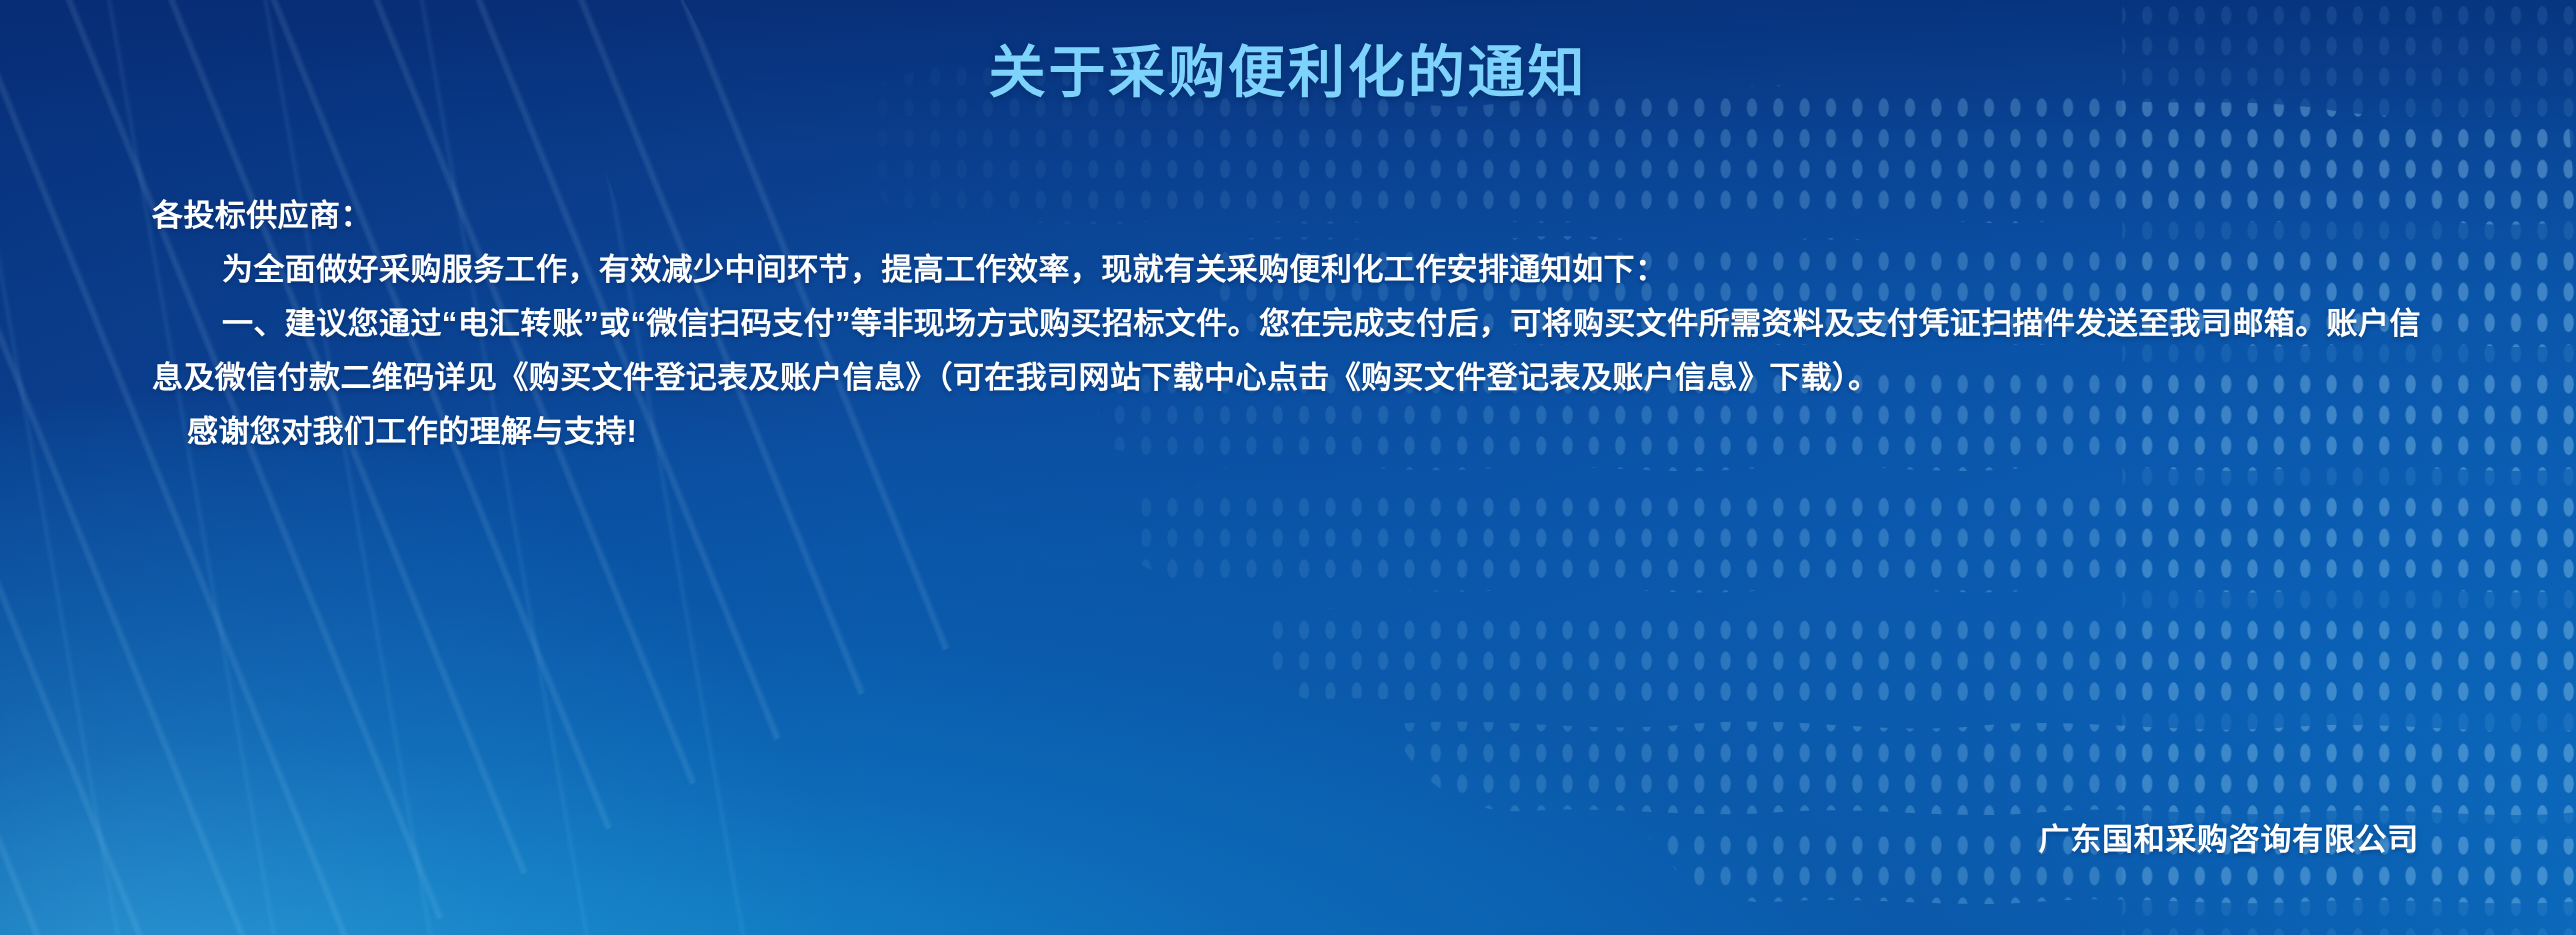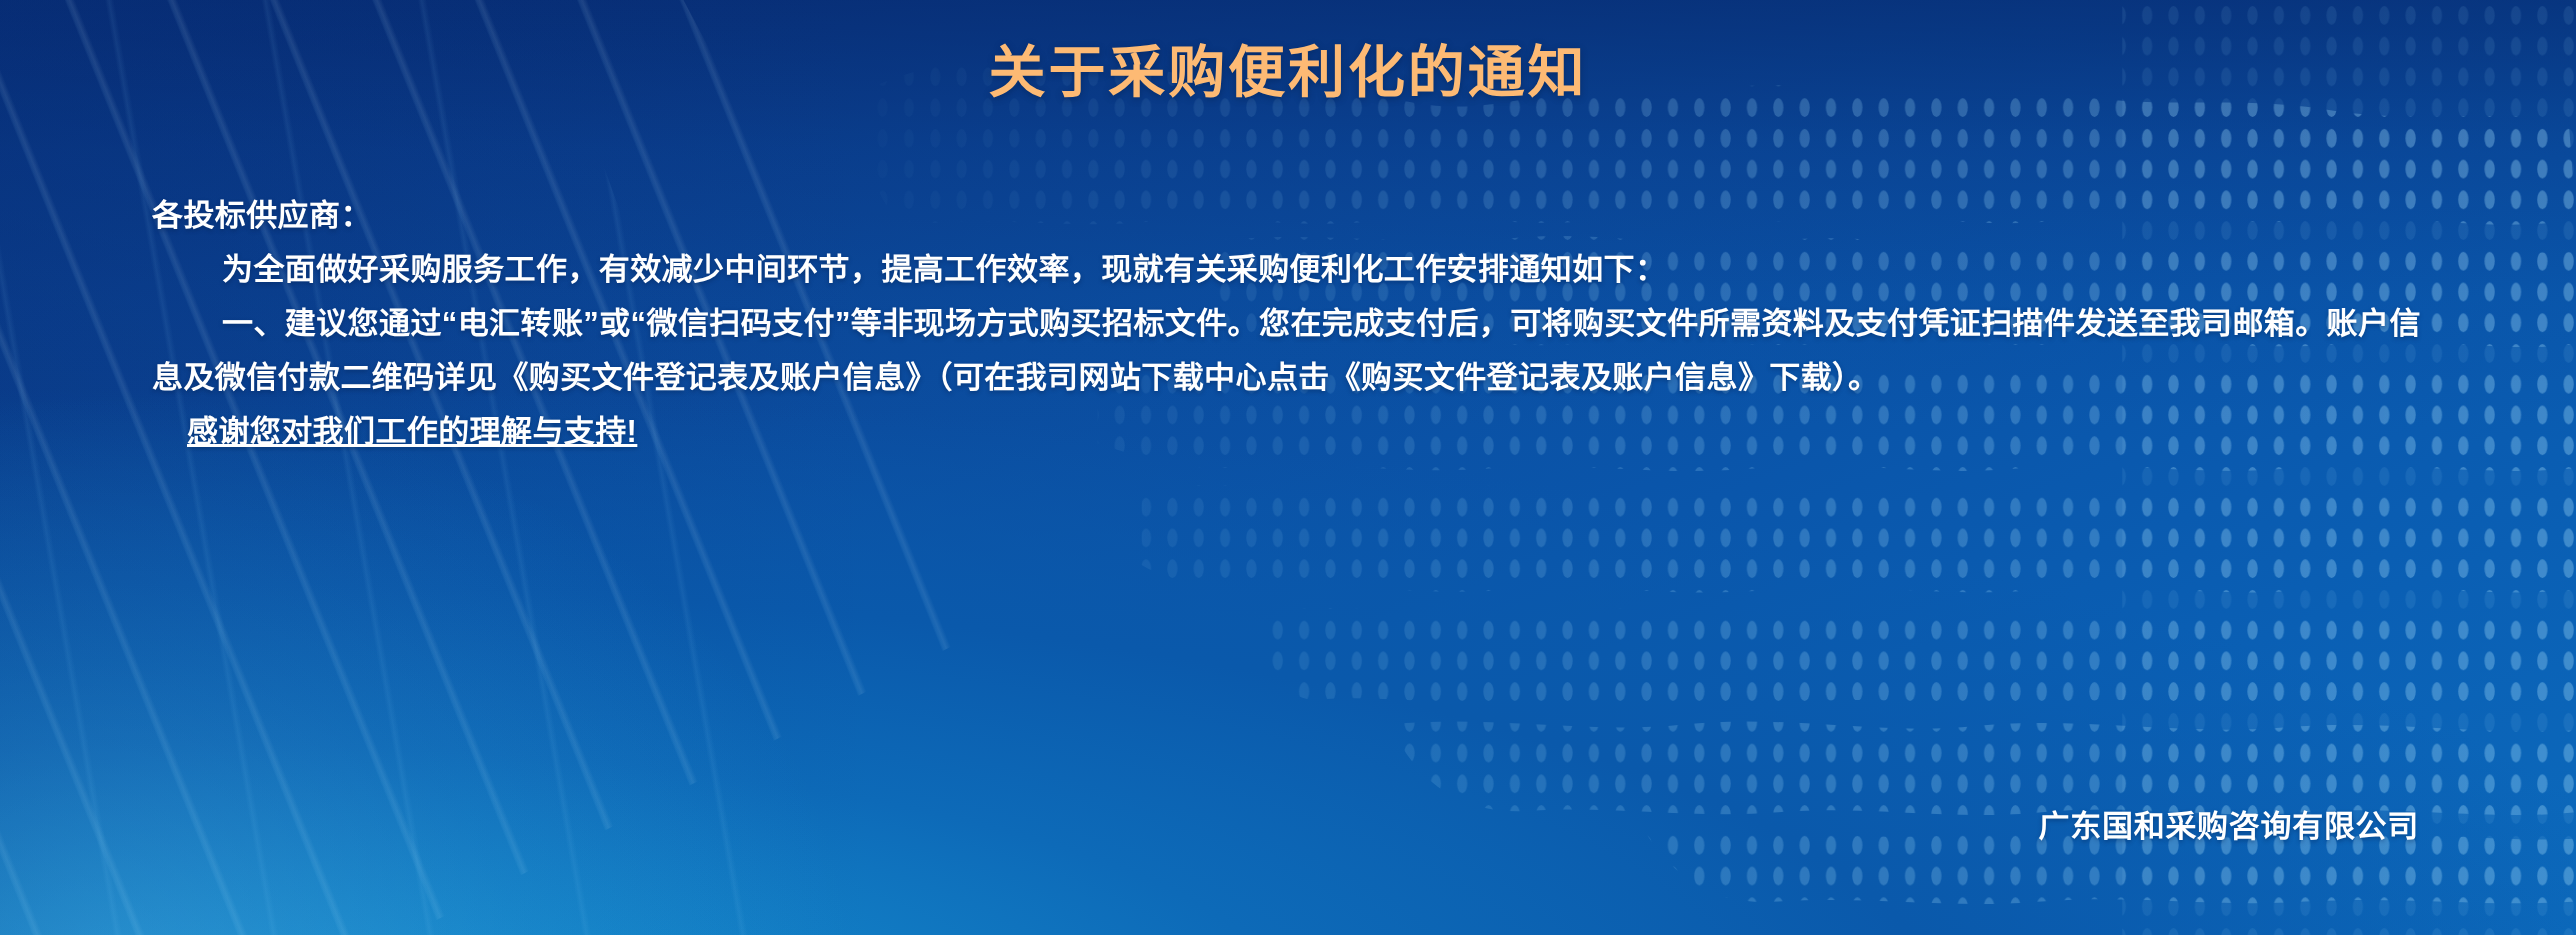--- a/index.html
+++ b/index.html
@@ -102,21 +102,21 @@
     inset: 0;
     padding: 0;
   }
 
   .title {
     position: absolute;
     top: 26px;
     left: 0;
     right: 0;
     text-align: center;
-    color: #fdba74;
+    color: #7dd3fc;
     font-size: 57px;
     font-weight: 700;
     letter-spacing: 2.9px;
     text-shadow: 0 2.2px 7.3px rgba(2,28,70,0.45);
     white-space: nowrap;
   }
 
   .body-block {
     position: absolute;
     top: 189px;
@@ -124,26 +124,26 @@
     width: 2283px;
     color: #ffffff;
     font-size: 31px;
     font-weight: 700;
     line-height: 54px;
     letter-spacing: 0.4px;
     text-shadow: 0 1.5px 4.4px rgba(3,30,76,0.40);
   }
   .para { margin: 0; }
   .para.indent { text-indent: 70px; }
-  .para.thanks { text-indent: 35px; text-decoration: underline; }
+  .para.thanks { text-indent: 35px; }
 
   .sign-block {
     position: absolute;
     right: 157px;
-    bottom: 81px;
+    bottom: 68px;
     text-align: right;
     color: #ffffff;
     font-size: 31px;
     font-weight: 700;
     line-height: 56px;
     letter-spacing: 0.7px;
     text-shadow: 0 1.5px 4.4px rgba(3,30,76,0.40);
     margin-left: 12px;
   }
   .sign-line { margin: 0; }

